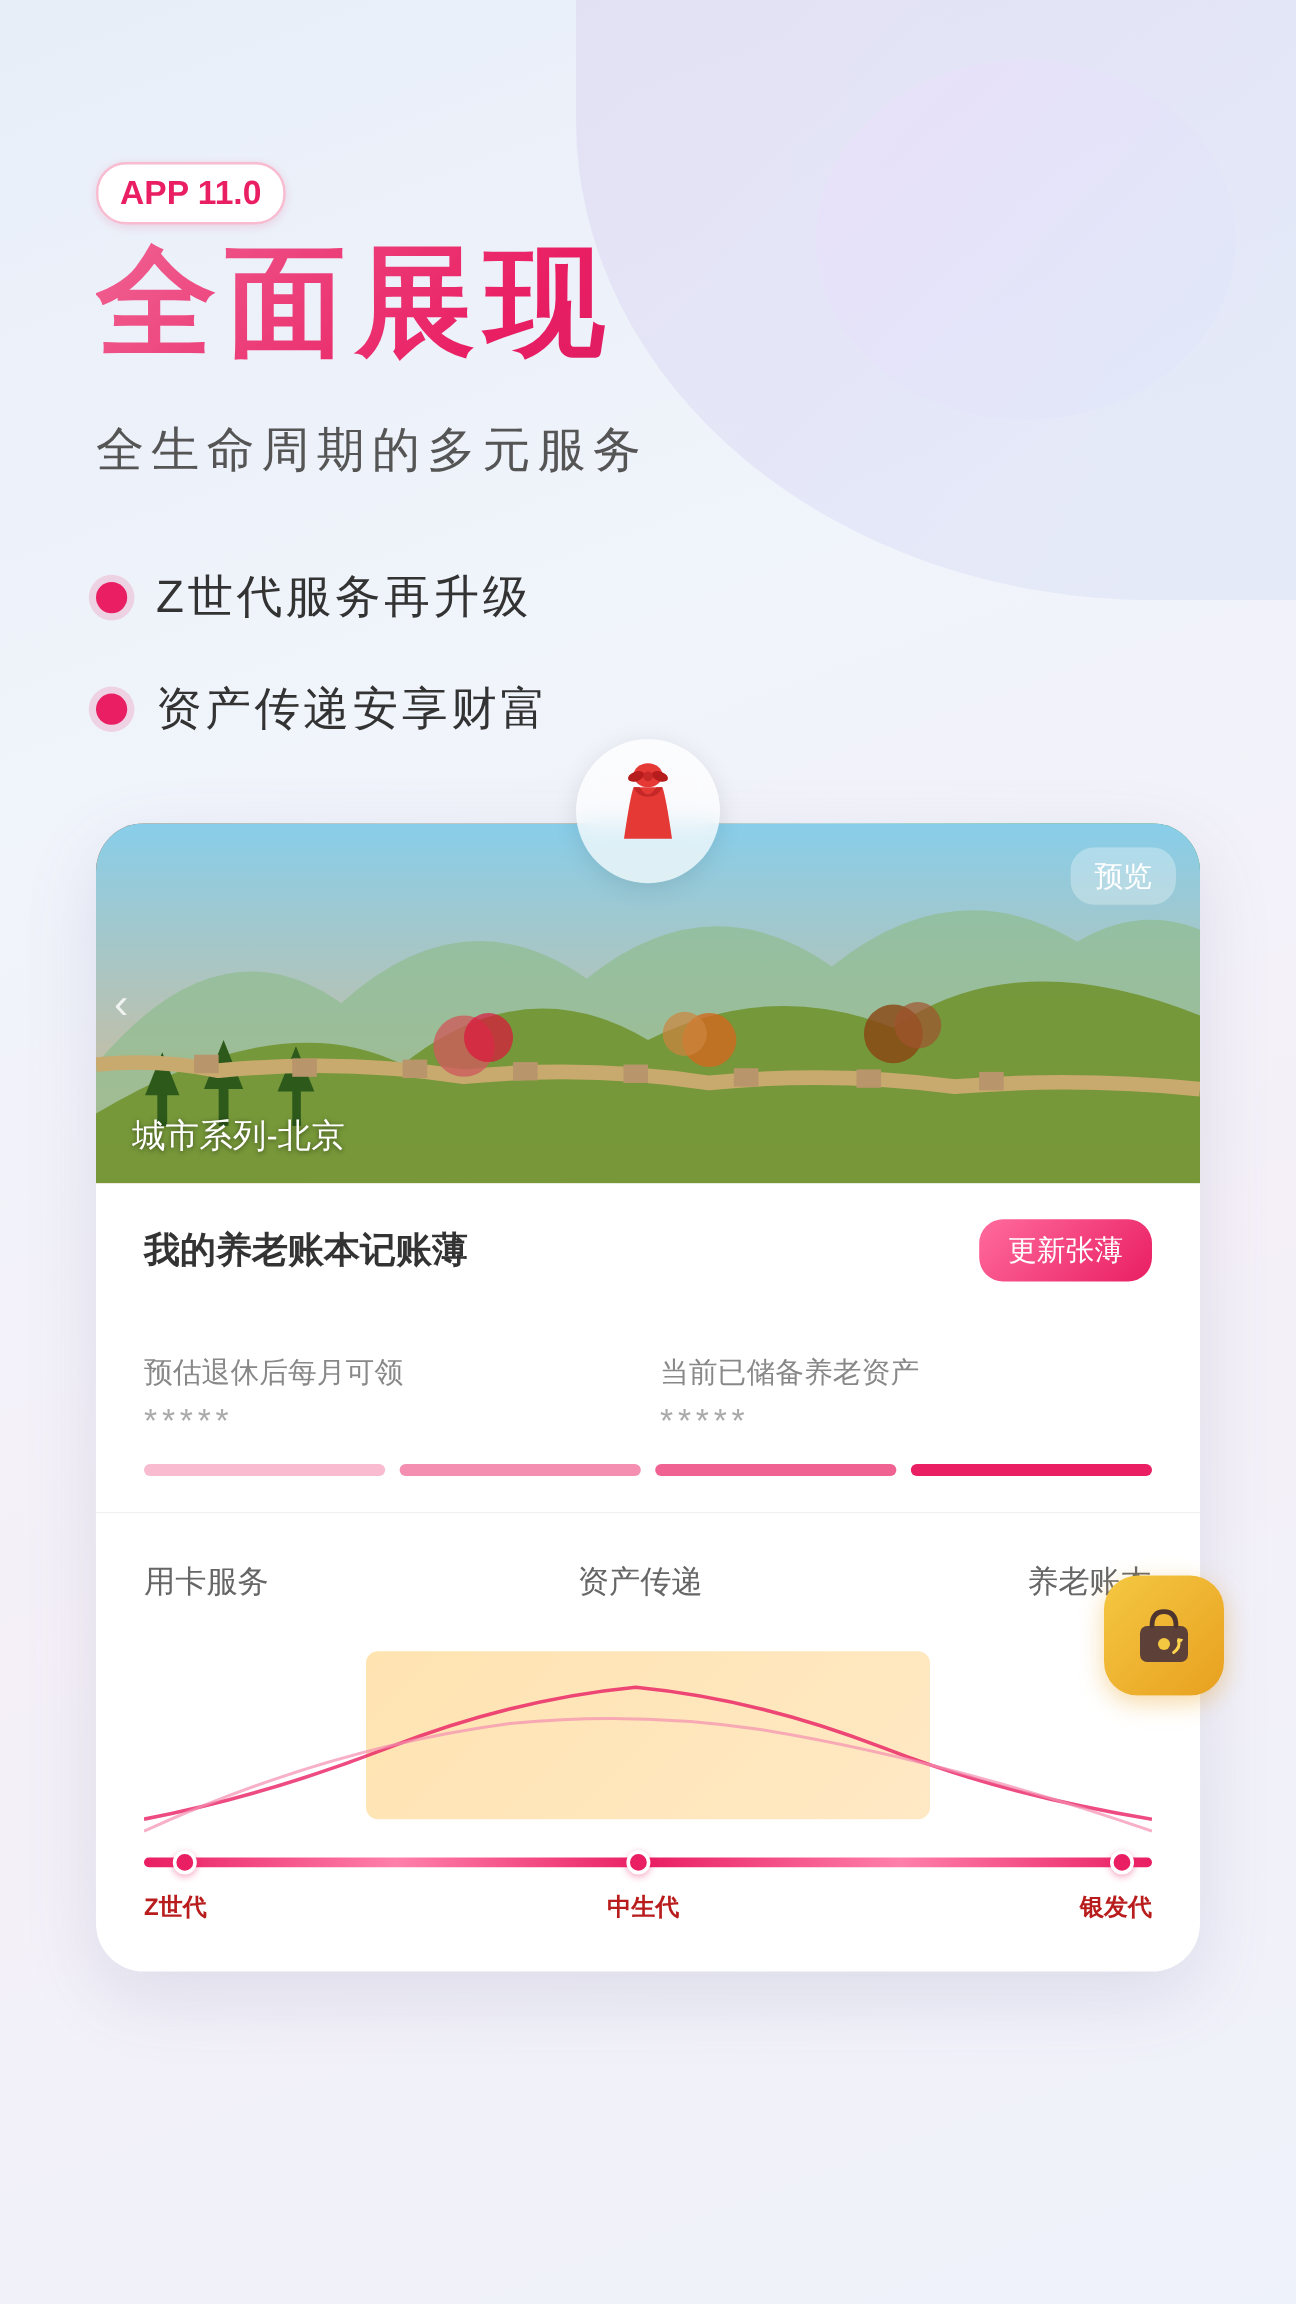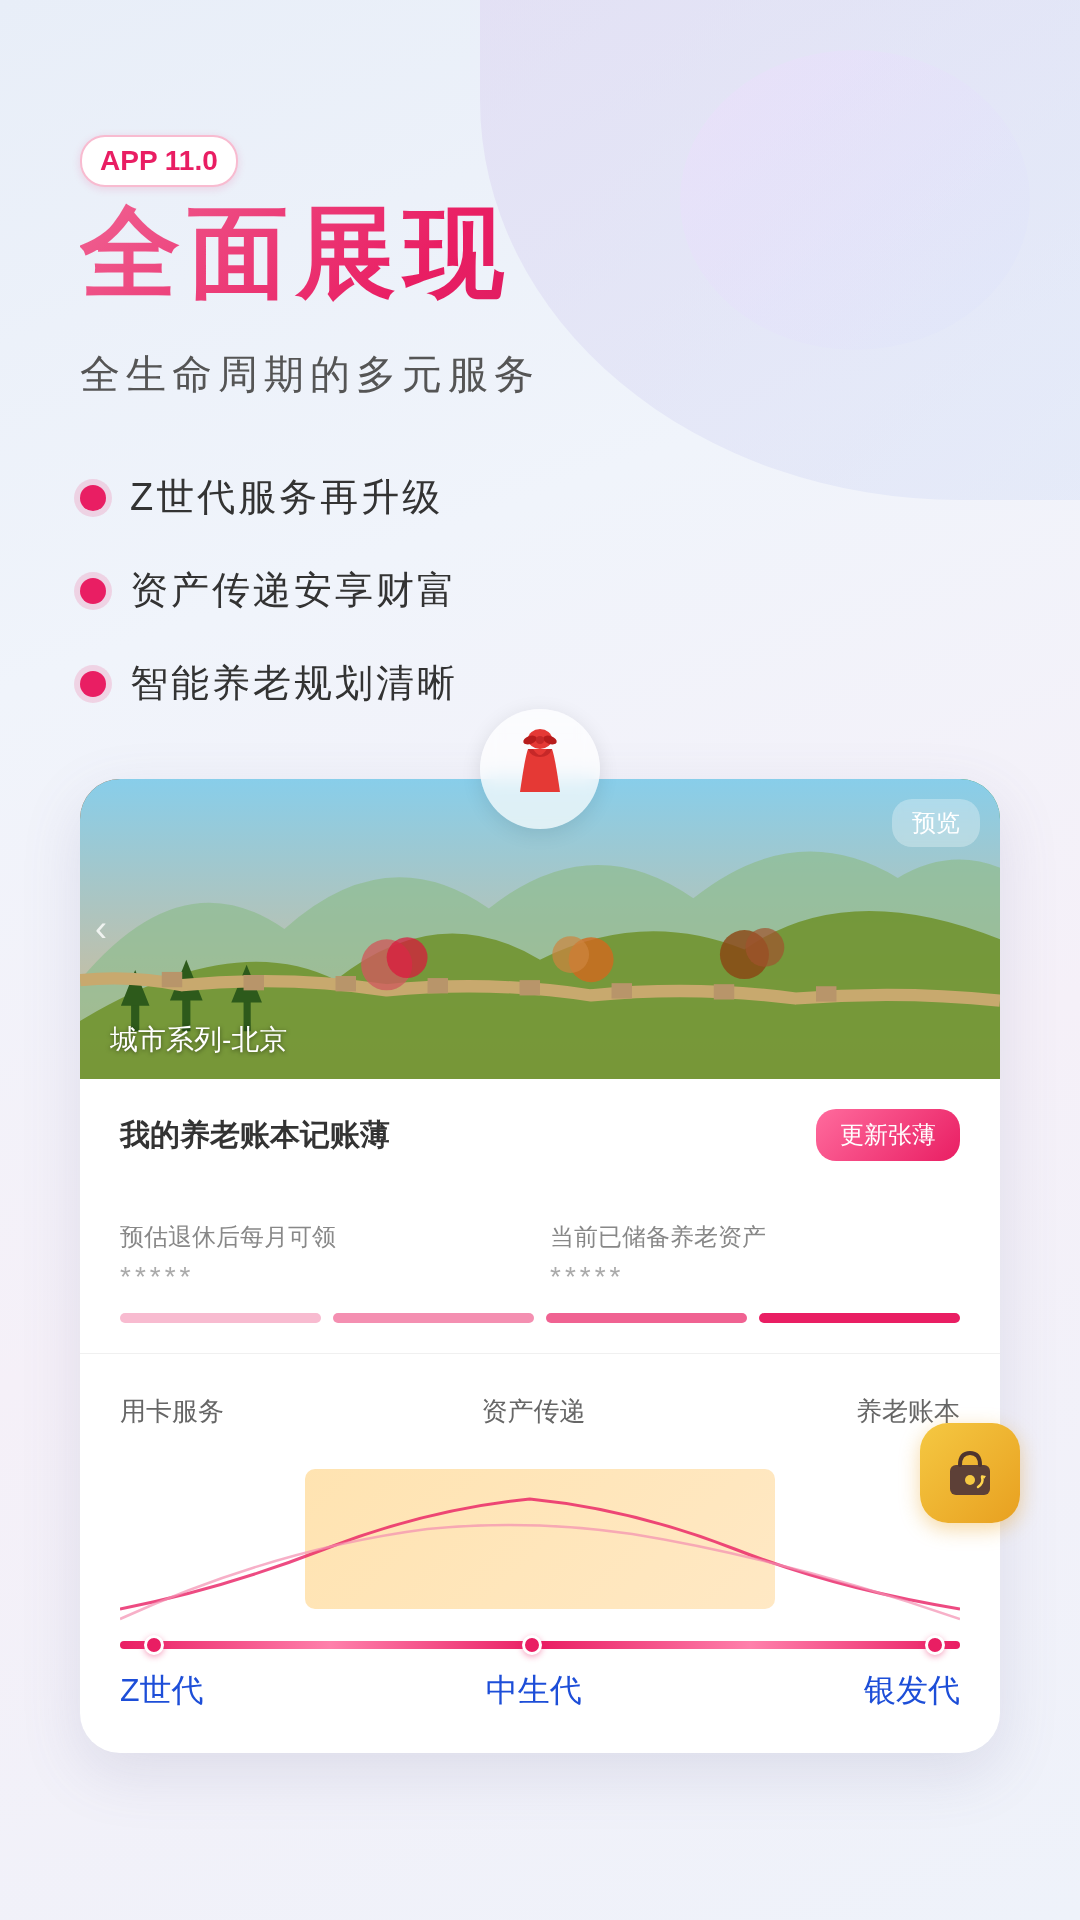--- a/index.html
+++ b/index.html
@@ -350,23 +350,23 @@
       box-shadow: 0 2px 6px rgba(233,30,99,0.4);
     }
 
     .lifecycle-labels-bottom {
       display: flex;
       justify-content: space-between;
       margin-top: 20px;
     }
 
     .bottom-label {
-      font-size: 32px;
-      color: #1d4ed8;
-      font-weight: 400;
+      font-size: 20px;
+      color: #b91c1c;
+      font-weight: 700;
     }
 
     .curve-svg {
       position: absolute;
       top: 0; left: 0;
       width: 100%;
       height: 100%;
     }
   </style>
 </head>
@@ -386,24 +386,20 @@
   </div>
 
   <div class="feature-list">
     <div class="feature-item">
       <div class="feature-dot"></div>
       <span class="feature-text">Z世代服务再升级</span>
     </div>
     <div class="feature-item">
       <div class="feature-dot"></div>
       <span class="feature-text">资产传递安享财富</span>
-    </div>
-    <div class="feature-item">
-      <div class="feature-dot"></div>
-      <span class="feature-text">智能养老规划清晰</span>
     </div>
   </div>
 
   <div class="card-wrapper">
 
     <div class="floating-avatar">
       <span class="dress-icon">
         <svg width="70" height="70" viewBox="0 0 70 70">
 
           <ellipse cx="35" cy="12" rx="12" ry="10" fill="#e53935"></ellipse>

